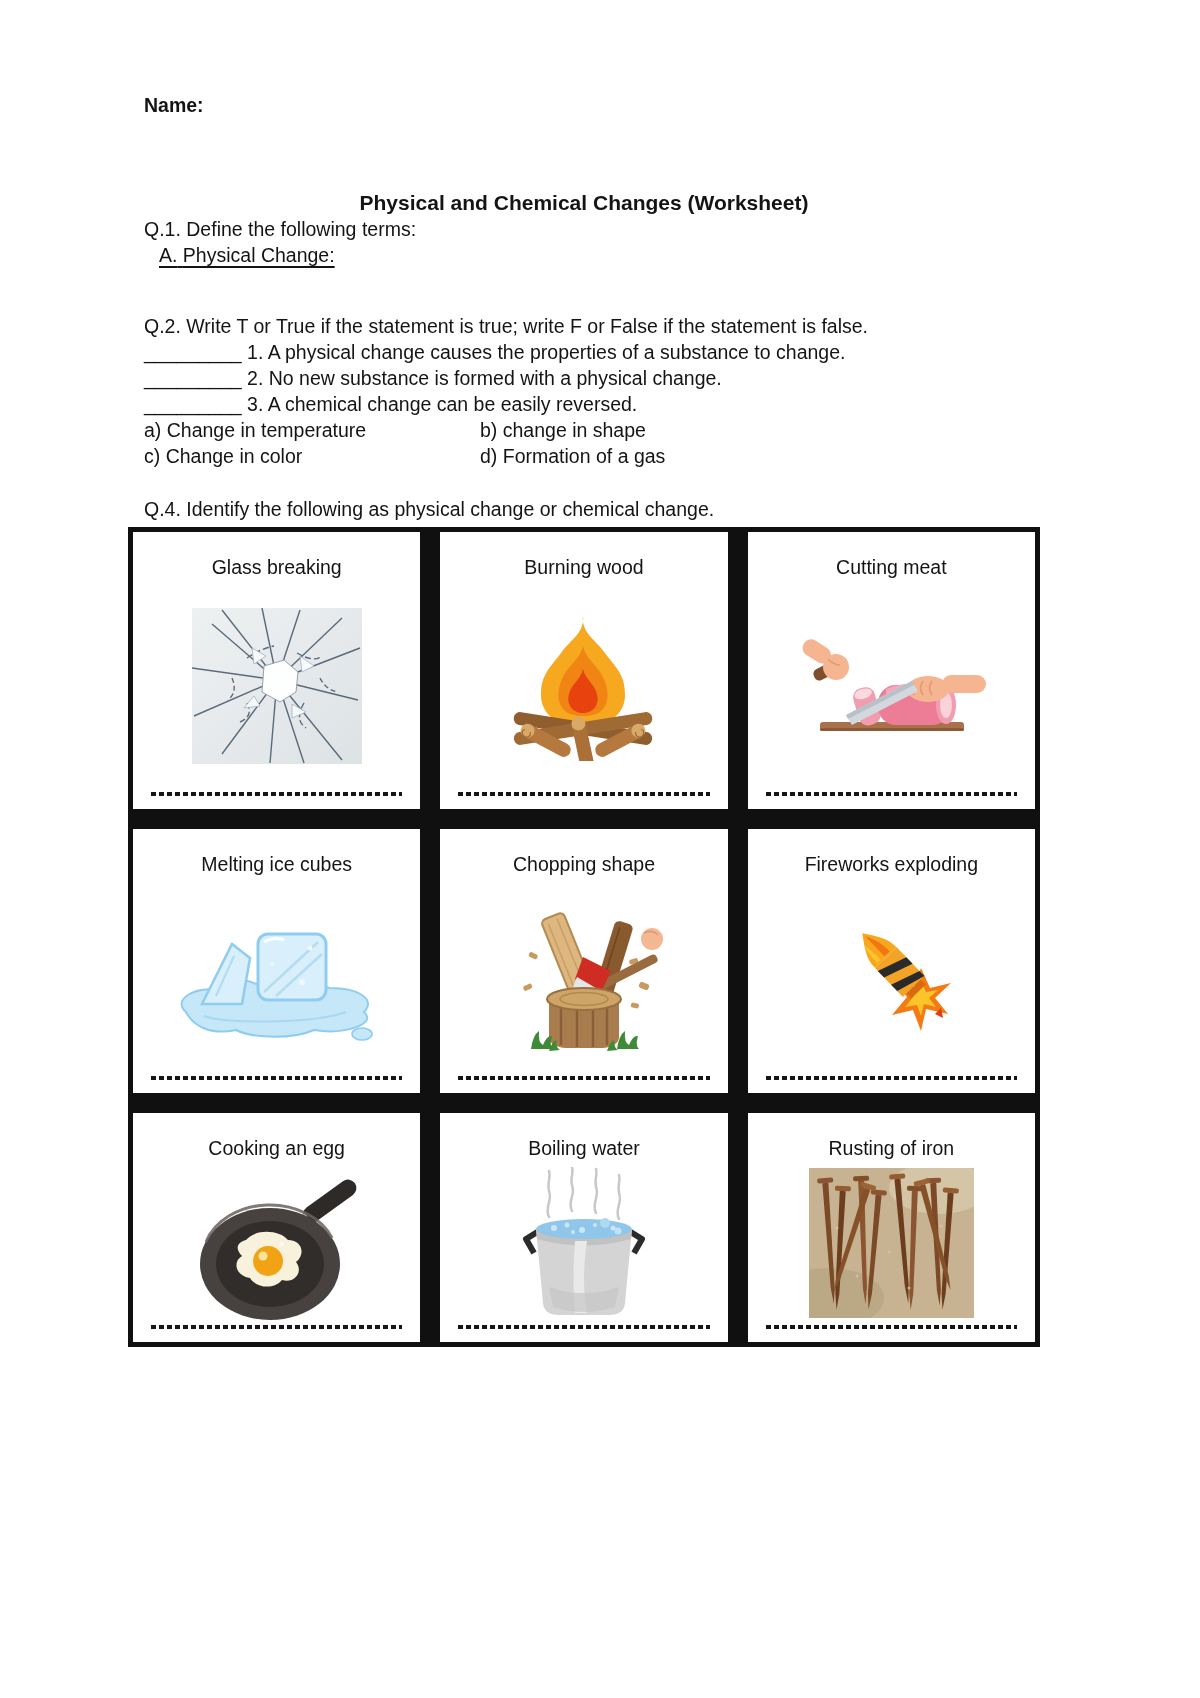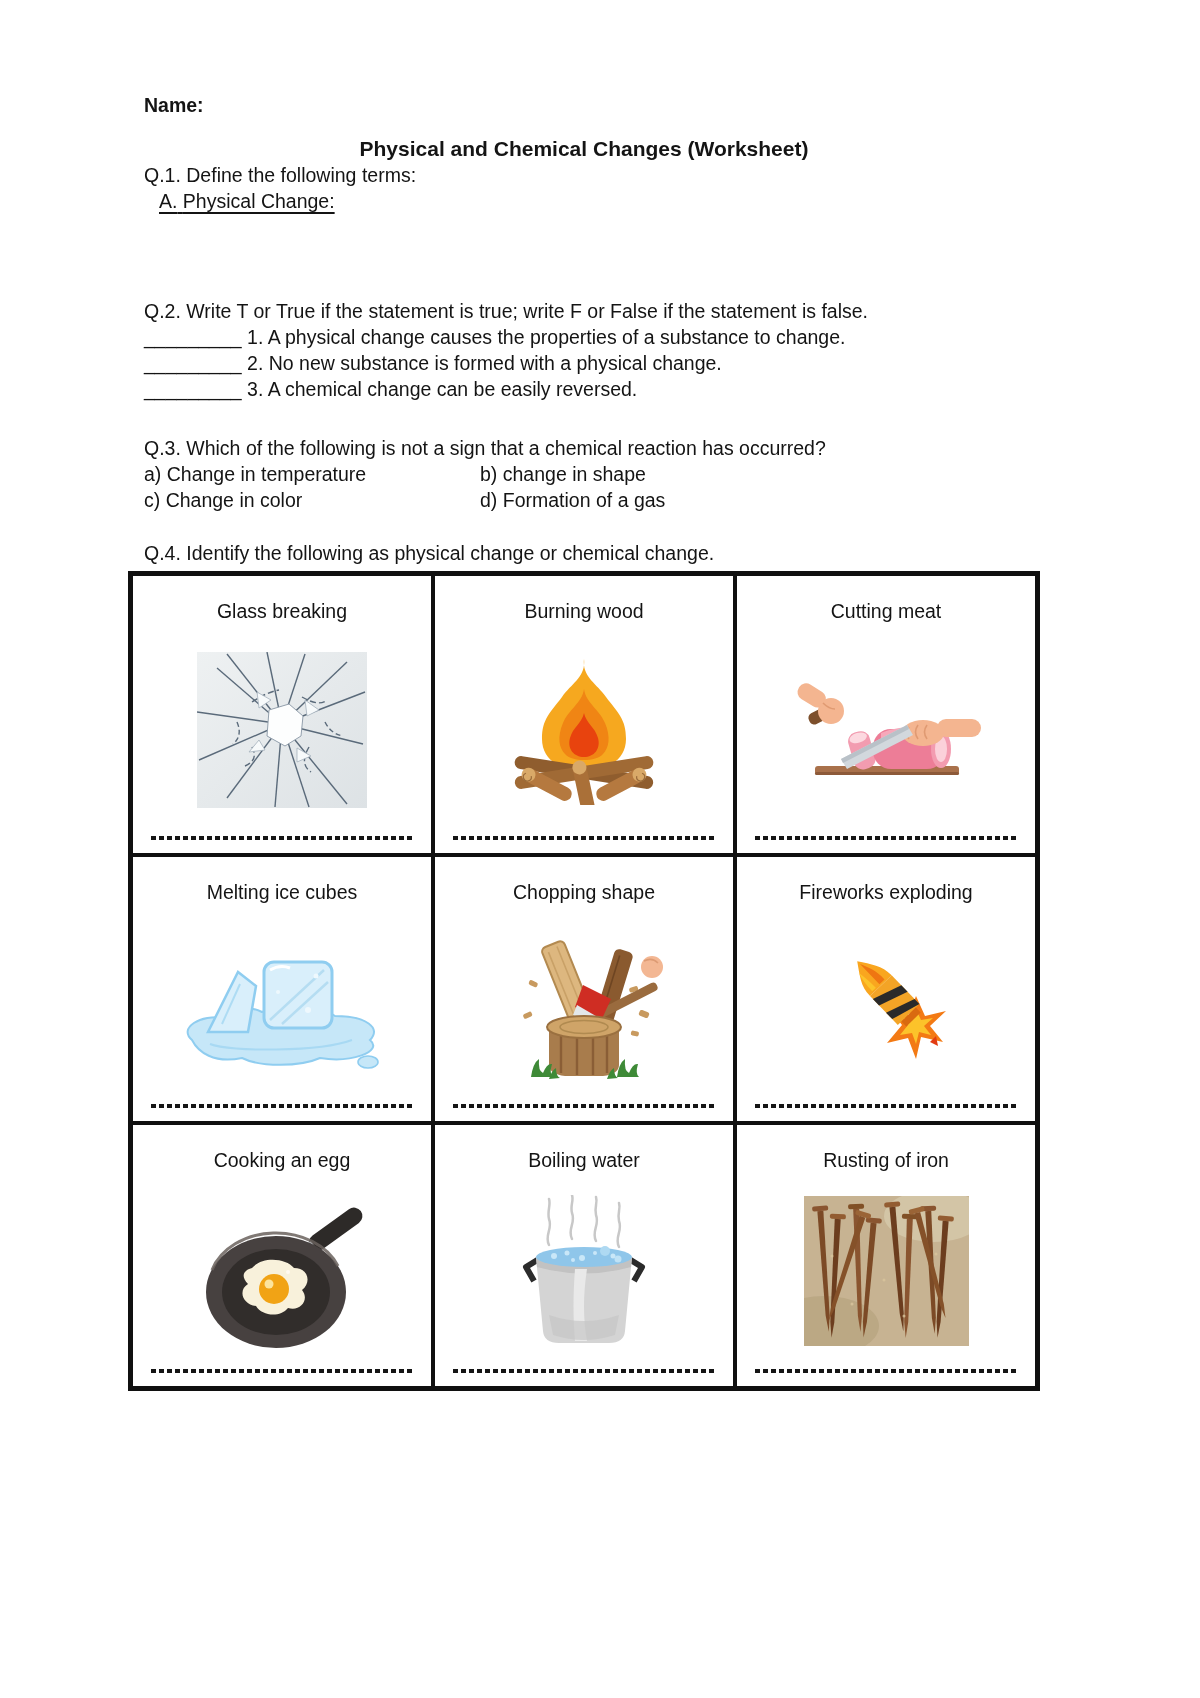--- a/index.html
+++ b/index.html
@@ -4,31 +4,31 @@
 <style>
   html,body{margin:0;padding:0;background:#fff;}
   body{
     width:1200px;height:1698px;position:relative;
     font-family:"Liberation Sans",sans-serif;color:#141414;
   }
   .content{padding-top:92px;margin-left:128px;width:912px;font-size:19.5px;line-height:26px;}
   .tx{margin-left:16px;}
   b{font-weight:400;}
   .name-row{font-weight:700;}
-  .title-row{font-weight:700;text-align:center;font-size:21px;margin-top:18px;width:912px;}
+  .title-row{font-weight:700;text-align:center;font-size:21px;margin-top:72px;width:912px;}
   .underlined{text-decoration:underline;text-underline-offset:4px;text-decoration-thickness:1.5px;margin-left:15px;}
   .gap-b{margin-top:56px;}
-  .gap-q2{margin-top:84px;}
+  .gap-q2{margin-top:45px;}
   .gap-q3{margin-top:33px;}
   .gap-q4{margin-top:27px;}
   .q3-options{display:grid;grid-template-columns:336px auto;margin-left:16px;}
   .q4-table{
     margin-top:5px;width:912px;height:820px;box-sizing:border-box;
     border:5px solid #101010;background:#101010;
-    display:grid;grid-template-columns:1fr 1fr 1fr;grid-template-rows:277px 264px auto;gap:4px;
+    display:grid;grid-template-columns:1fr 1fr 1fr;grid-template-rows:277px 264px auto;gap:20px;
   }
   .cell{background:#fff;display:flex;flex-direction:column;align-items:center;padding-top:22px;box-sizing:border-box;overflow:hidden;}
   .cell-label{line-height:26px;}
   .cell-img{flex:1 1 auto;display:flex;align-items:center;justify-content:center;}
   .answer-line{
     align-self:stretch;height:4px;margin:0 18px 13px;
     background-image:repeating-linear-gradient(90deg,#151515 0 5px,transparent 5px 8px);
   }
 </style>
 </head>
@@ -66,24 +66,20 @@
     <span>_________</span>
     <b>2.</b>
     <span>No new substance is formed with a physical change.</span>
   </div>
   <div class="tx">
     <span>_________</span>
     <b>3.</b>
     <span>A chemical change can be easily reversed.</span>
   </div>
 
-  <div class="tx gap-q3">
-    <b>Q.3.</b>
-    <span>Which of the following is not a sign that a chemical reaction has occurred?</span>
-  </div>
   <div class="q3-options">
     <div>a) Change in temperature</div>
     <div>b) change in shape</div>
     <div>c) Change in color</div>
     <div>d) Formation of a gas</div>
   </div>
 
   <div class="tx gap-q4">
     <b>Q.4.</b>
     <span>Identify the following as physical change or chemical change.</span>

